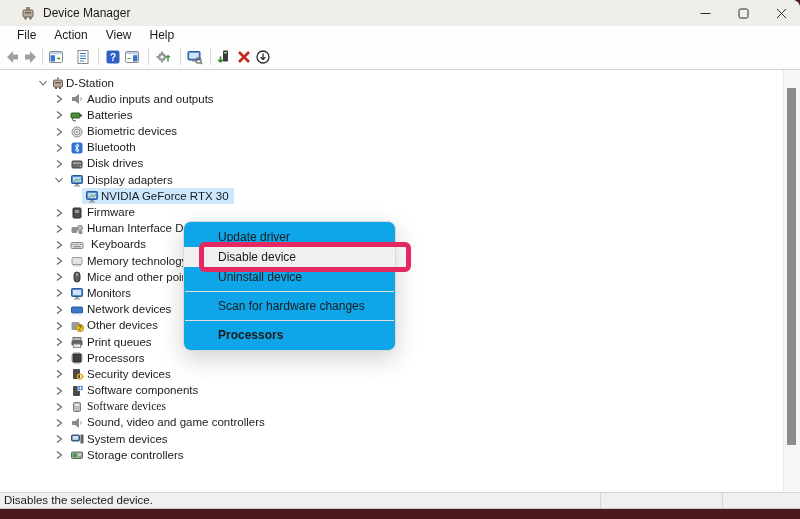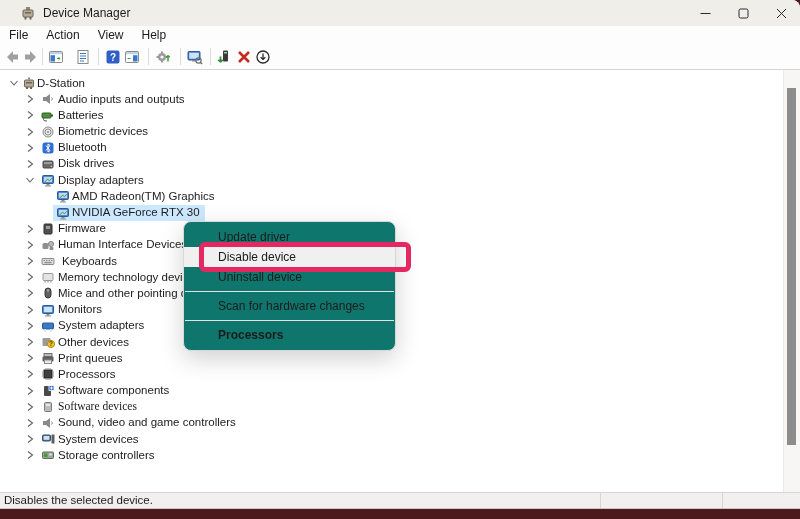--- a/index.html
+++ b/index.html
@@ -12,48 +12,48 @@
   .titlebar{position:absolute;left:0;top:0;width:100%;height:26px;background:#f0eee8;
     display:flex;align-items:center;}
   .title-icon{margin-left:20px;width:16px;height:16px;display:inline-flex;}
   .title-text{margin-left:7px;font-size:12px;color:#1b1b1b;}
   .win-controls{position:absolute;right:0;top:0;height:26px;display:flex;}
   .win-btn{width:38px;height:26px;display:flex;align-items:center;justify-content:center;}
   
   .menubar{position:absolute;left:0;top:26px;width:100%;height:18px;background:#fdfdfd;
     display:flex;align-items:center;font-size:12px;color:#1b1b1b;}
   .menu-item{padding:0 9px;height:18px;line-height:18px;}
-  .menu-item:first-child{margin-left:0;}
+  .menu-item:first-child{margin-left:8px;}
   
   .toolbar{position:absolute;left:0;top:44px;width:100%;height:25px;background:#fdfdfd;
     border-bottom:1px solid #d6d4d0;}
   .tbtn{position:absolute;top:4px;width:17px;height:17px;display:flex;align-items:center;justify-content:center;}
   .tsep{position:absolute;top:4px;width:1px;height:17px;background:#dcdad6;}
   
   .tree{position:absolute;left:0;top:70px;width:800px;height:422px;background:#fff;
     padding-top:5px;box-sizing:border-box;}
-  .trow{position:relative;height:16.2px;font-size:11.5px;color:#1b1b1b;}
+  .trow{position:relative;height:16.2px;font-size:11.5px;color:#1b1b1b;margin-left:29px;}
   .trow .chev{position:absolute;top:3px;width:10px;height:10px;}
   .trow .ticon{position:absolute;top:1px;width:14px;height:14px;}
   .trow .tlabel{position:absolute;top:1.5px;white-space:nowrap;}
   .trow .hl{position:absolute;left:53px;top:0;width:152px;height:16px;
     background:var(--sel,#cce8ff);}
   .trow .tlabel{z-index:2;}
   .trow .ticon{z-index:2;}
   
   .sb-track{position:absolute;left:783px;top:70px;width:17px;height:422px;
     background:#f7f6f4;border-left:1px solid #eceae7;}
   .sb-thumb{position:absolute;left:787px;top:88px;width:9px;height:357px;background:#8c8c8c;}
   
   .statusbar{position:absolute;left:0;top:492px;width:100%;height:16px;background:#f2f0ee;
     border-top:1px solid #d8d6d2;font-size:11.5px;color:#1b1b1b;}
   .status-text{position:absolute;left:4px;top:1px;}
   .st-sep{position:absolute;top:0;width:1px;height:16px;background:#d8d6d2;}
   
-  .ctxmenu{position:absolute;left:183px;top:221px;width:213px;background:#0f766e;
+  .ctxmenu{position:absolute;left:183px;top:221px;width:213px;background:#0ea5e9;
     border:1px solid #d8d8d8;border-radius:8px;box-shadow:0 8px 24px rgba(0,0,0,.18);
     padding:5px 0;z-index:20;box-sizing:border-box;}
   .ctx-item{height:20px;line-height:20px;padding-left:34px;font-size:12px;color:#1b1b1b;
     white-space:nowrap;}
   .ctx-item.hi{background:#f0f0f0;}
   .ctx-item.bold{font-weight:bold;}
   .ctx-sep{height:1px;background:#e2e2e2;margin:4px 1px;}
   
   .annot{position:absolute;left:199px;top:242px;width:212px;height:30px;
     border:5px solid var(--annot,#e32862);border-radius:6px;z-index:30;box-sizing:border-box;}
@@ -263,30 +263,20 @@
           <span class="ticon" style="left: 41px;"><svg width="14" height="14" viewBox="0 0 14 14">
               <rect x="1.5" y="2.5" width="11" height="8" rx="1" fill="#3c78c8" stroke="#2a5a9c"></rect>
               <rect x="2.8" y="3.8" width="8.4" height="5.4" fill="#bdd7f0"></rect>
               <path d="M3.5 9.2 l3-3 2 1.5 2.5-2.5" stroke="#3f9c35" fill="none"></path>
               <rect x="5.5" y="11" width="3" height="1.5" fill="#8a8a8a"></rect>
               <rect x="4" y="12.5" width="6" height="1" fill="#8a8a8a"></rect>
             </svg></span>
           <span class="tlabel" style="left: 58px;">Display adapters</span>
         </div>
         <div class="trow">
-          <span class="ticon" style="left: 56px;"><svg width="14" height="14" viewBox="0 0 14 14">
-              <rect x="1.5" y="2.5" width="11" height="8" rx="1" fill="#3c78c8" stroke="#2a5a9c"></rect>
-              <rect x="2.8" y="3.8" width="8.4" height="5.4" fill="#bdd7f0"></rect>
-              <path d="M3.5 9.2 l3-3 2 1.5 2.5-2.5" stroke="#3f9c35" fill="none"></path>
-              <rect x="5.5" y="11" width="3" height="1.5" fill="#8a8a8a"></rect>
-              <rect x="4" y="12.5" width="6" height="1" fill="#8a8a8a"></rect>
-            </svg></span>
-          <span class="tlabel" style="left: 72px;">AMD Radeon(TM) Graphics</span>
-        </div>
-        <div class="trow">
           <span class="hl"></span>
           <span class="ticon" style="left: 56px;"><svg width="14" height="14" viewBox="0 0 14 14">
               <rect x="1.5" y="2.5" width="11" height="8" rx="1" fill="#3c78c8" stroke="#2a5a9c"></rect>
               <rect x="2.8" y="3.8" width="8.4" height="5.4" fill="#bdd7f0"></rect>
               <path d="M3.5 9.2 l3-3 2 1.5 2.5-2.5" stroke="#3f9c35" fill="none"></path>
               <rect x="5.5" y="11" width="3" height="1.5" fill="#8a8a8a"></rect>
               <rect x="4" y="12.5" width="6" height="1" fill="#8a8a8a"></rect>
             </svg></span>
           <span class="tlabel" style="left: 72px;">NVIDIA GeForce RTX 30</span>
         </div>
@@ -367,21 +357,21 @@
           <span class="chev" style="left: 25px;"><svg width="10" height="10" viewBox="0 0 10 10">
               <path d="M3 1.5 L7.5 5 L3 8.5" fill="none" stroke="#636363" stroke-width="1.1"></path>
             </svg></span>
           <span class="ticon" style="left: 41px;"><svg width="14" height="14" viewBox="0 0 14 14">
               <rect x="1.5" y="4" width="11" height="6" rx="1" fill="#3c78c8" stroke="#2a5a9c"></rect>
               <g fill="#cfe3f7">
                 <rect x="3" y="10" width="2" height="2.5"></rect>
                 <rect x="9" y="10" width="2" height="2.5"></rect>
               </g>
             </svg></span>
-          <span class="tlabel" style="left: 58px;">System adapters</span>
+          <span class="tlabel" style="left: 58px;">Network devices</span>
         </div>
         <div class="trow">
           <span class="chev" style="left: 25px;"><svg width="10" height="10" viewBox="0 0 10 10">
               <path d="M3 1.5 L7.5 5 L3 8.5" fill="none" stroke="#636363" stroke-width="1.1"></path>
             </svg></span>
           <span class="ticon" style="left: 41px;"><svg width="14" height="14" viewBox="0 0 14 14">
               <rect x="1.5" y="3" width="8" height="8" rx="1" fill="#9a9a9a"></rect>
               <circle cx="10" cy="9" r="3.6" fill="#f2c42a" stroke="#b38d12"></circle>
               <text x="10" y="11.4" font-size="6.5" text-anchor="middle" fill="#4a3a00" font-weight="bold">?</text>
             </svg></span>
@@ -402,20 +392,31 @@
           <span class="chev" style="left: 25px;"><svg width="10" height="10" viewBox="0 0 10 10">
               <path d="M3 1.5 L7.5 5 L3 8.5" fill="none" stroke="#636363" stroke-width="1.1"></path>
             </svg></span>
           <span class="ticon" style="left: 41px;"><svg width="14" height="14" viewBox="0 0 14 14">
               <rect x="3" y="3" width="8" height="8" fill="#3f3f3f" stroke="#222"></rect>
               <g stroke="#8a8a8a">
                 <path d="M5 1v2M7 1v2M9 1v2M5 11v2M7 11v2M9 11v2M1 5h2M1 7h2M1 9h2M11 5h2M11 7h2M11 9h2"></path>
               </g>
             </svg></span>
           <span class="tlabel" style="left: 58px;">Processors</span>
+        </div>
+        <div class="trow">
+          <span class="chev" style="left: 25px;"><svg width="10" height="10" viewBox="0 0 10 10">
+              <path d="M3 1.5 L7.5 5 L3 8.5" fill="none" stroke="#636363" stroke-width="1.1"></path>
+            </svg></span>
+          <span class="ticon" style="left: 41px;"><svg width="14" height="14" viewBox="0 0 14 14">
+              <rect x="3" y="2" width="7" height="10" rx="1" fill="#4a4a4a"></rect>
+              <circle cx="9.8" cy="9.5" r="2.4" fill="none" stroke="#e0a80e" stroke-width="1.4"></circle>
+              <path d="M11.8 9.5h2" stroke="#e0a80e" stroke-width="1.4"></path>
+            </svg></span>
+          <span class="tlabel" style="left: 58px;">Security devices</span>
         </div>
         <div class="trow">
           <span class="chev" style="left: 25px;"><svg width="10" height="10" viewBox="0 0 10 10">
               <path d="M3 1.5 L7.5 5 L3 8.5" fill="none" stroke="#636363" stroke-width="1.1"></path>
             </svg></span>
           <span class="ticon" style="left: 41px;"><svg width="14" height="14" viewBox="0 0 14 14">
               <rect x="3" y="2" width="7" height="10" rx="1" fill="#4a4a4a"></rect>
               <rect x="8" y="1.5" width="5" height="5" fill="#2e6fd6" stroke="#fff" stroke-width="0.8"></rect>
               <path d="M10.5 2.5v3M9 4h3" stroke="#fff" stroke-width="0.9"></path>
             </svg></span>

